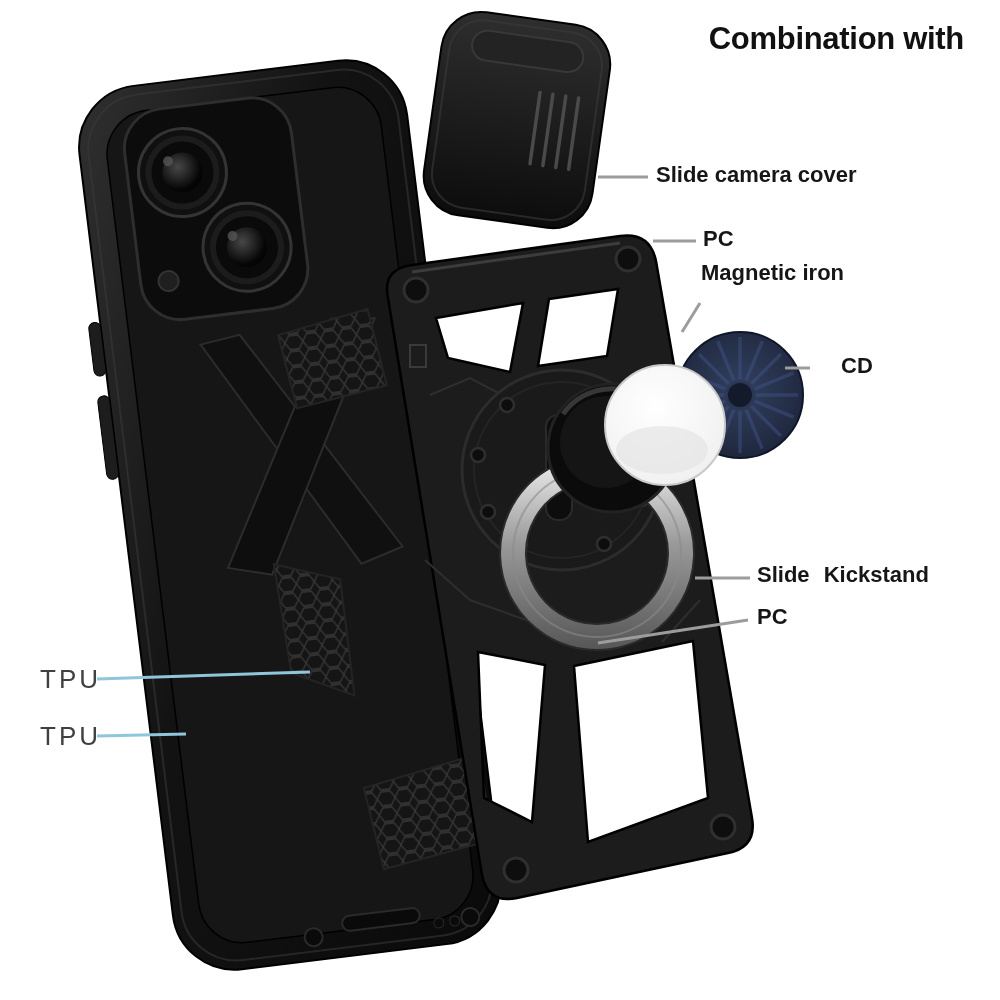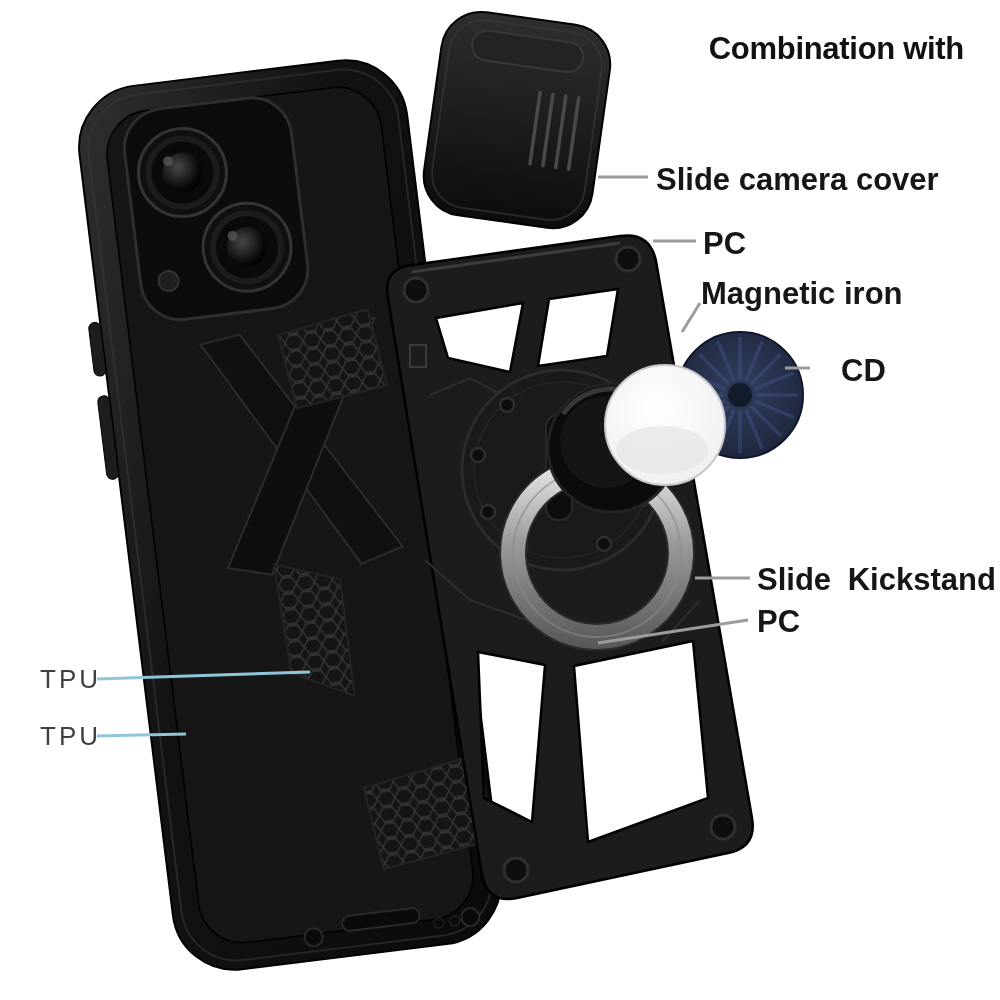--- a/index.html
+++ b/index.html
@@ -2,27 +2,27 @@
 <html><head>
 <meta charset="utf-8">
 <style>
   html,body{margin:0;padding:0;background:#ffffff;}
   .canvas{
     position:relative;width:1000px;height:1000px;background:#ffffff;
     overflow:hidden;font-family:"Liberation Sans",sans-serif;
   }
   .art{position:absolute;left:0;top:0;width:1000px;height:1000px;}
   .title{
-    position:absolute;top:30px;right:36px;text-align:right;
+    position:absolute;top:20px;right:36px;text-align:right;
     font-size:31px;font-weight:800;line-height:1.2;color:#111;
     letter-spacing:-0.3px;
   }
   .label{
     position:absolute;white-space:nowrap;color:#161616;
-    font-size:31px;font-weight:700;
+    font-size:22px;font-weight:700;
   }
   .label.kick{word-spacing:8px;}
   .label.light{
     font-weight:400;color:#404040;letter-spacing:3px;font-size:26px;
   }
 </style>
 </head>
 <body>
 
 <div class="canvas">
@@ -214,21 +214,21 @@
   </svg>
 
   <div class="title">
     <div>Combination with</div>
   </div>
 
   <div class="label" style="left:656px;top:162px;">Slide camera cover</div>
 
   <div class="label" style="left:703px;top:226px;">PC</div>
 
-  <div class="label" style="left:701px;top:276px;">Magnetic iron</div>
+  <div class="label" style="left:701px;top:260px;">Magnetic iron</div>
 
   <div class="label" style="left:841px;top:353px;">CD</div>
 
   <div class="label kick" style="left:757px;top:562px;">Slide Kickstand</div>
 
   <div class="label" style="left:757px;top:604px;">PC</div>
 
   <div class="label light" style="left:40px;top:664px;">TPU</div>
 
   <div class="label light" style="left:40px;top:721px;">TPU</div>

